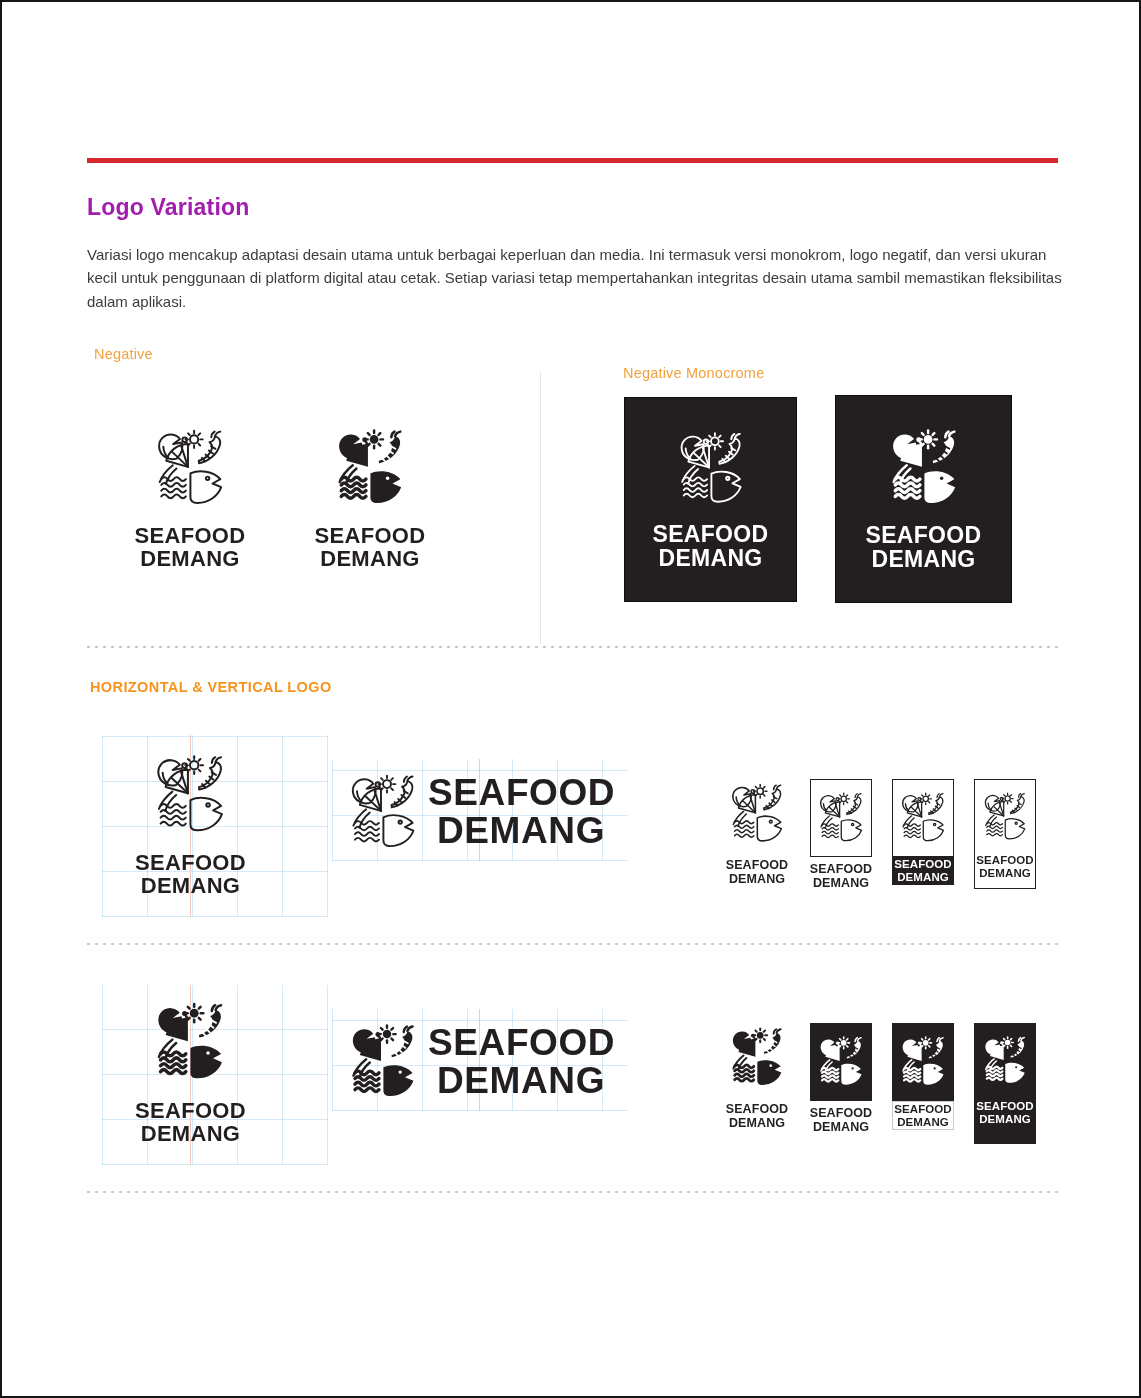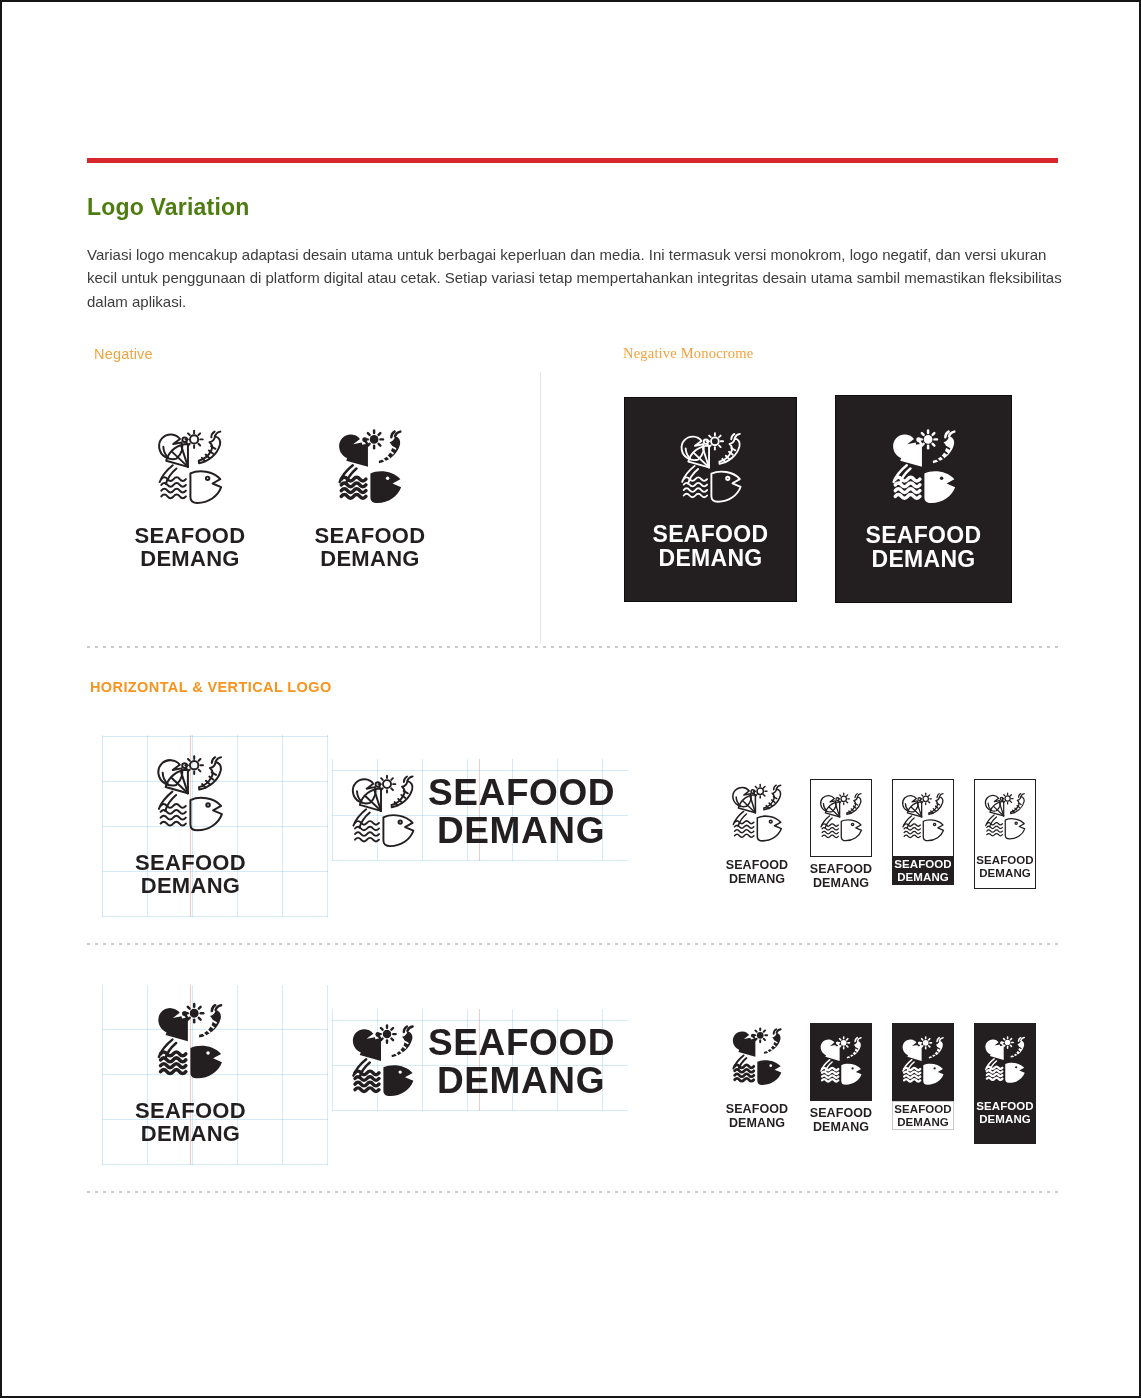--- a/index.html
+++ b/index.html
@@ -3,27 +3,27 @@
 <meta charset="utf-8">
 <style>
   html,body{margin:0;padding:0;background:#fff;}
   body{font-family:"Liberation Sans",sans-serif;}
   .page{position:relative;width:1141px;height:1398px;background:#ffffff;
         border:2px solid #161616;box-sizing:border-box;overflow:hidden;}
   .abs{position:absolute;}
 
   
   .red-rule{left:85px;top:156px;width:971px;height:5px;background:#D7282D;}
-  .heading{left:85px;top:192px;font-size:23px;font-weight:800;color:#4d7c0f;letter-spacing:.2px;}
+  .heading{left:85px;top:192px;font-size:23px;font-weight:800;color:#a21caf;letter-spacing:.2px;}
   .para{left:85px;top:241px;width:977px;font-size:15px;line-height:1.56;color:#3c3c3c;}
 
   
   .lbl{font-size:14.5px;color:#F2A23E;letter-spacing:.2px;}
   .lbl-mono{left:92px;top:344px;}
-  .lbl-neg{left:621px;top:343px;font-family:Liberation Serif, serif;}
+  .lbl-neg{left:621px;top:363px;}
   .sec-lbl{left:88px;top:677px;font-size:14.5px;font-weight:800;color:#F7941E;letter-spacing:.4px;}
 
   
   .vdiv{left:538px;top:370px;width:1px;height:272px;background:#e6e6e6;}
   .dotted{width:971px;height:2px;
     background:repeating-linear-gradient(90deg,#cbcbcb 0 3px,transparent 3px 8px);}
   .dot1{left:85px;top:644px;} .dot2{left:85px;top:941px;} .dot3{left:85px;top:1189px;}
 
   
   .wm{font-weight:800;color:#231F20;text-align:center;letter-spacing:.3px;}

